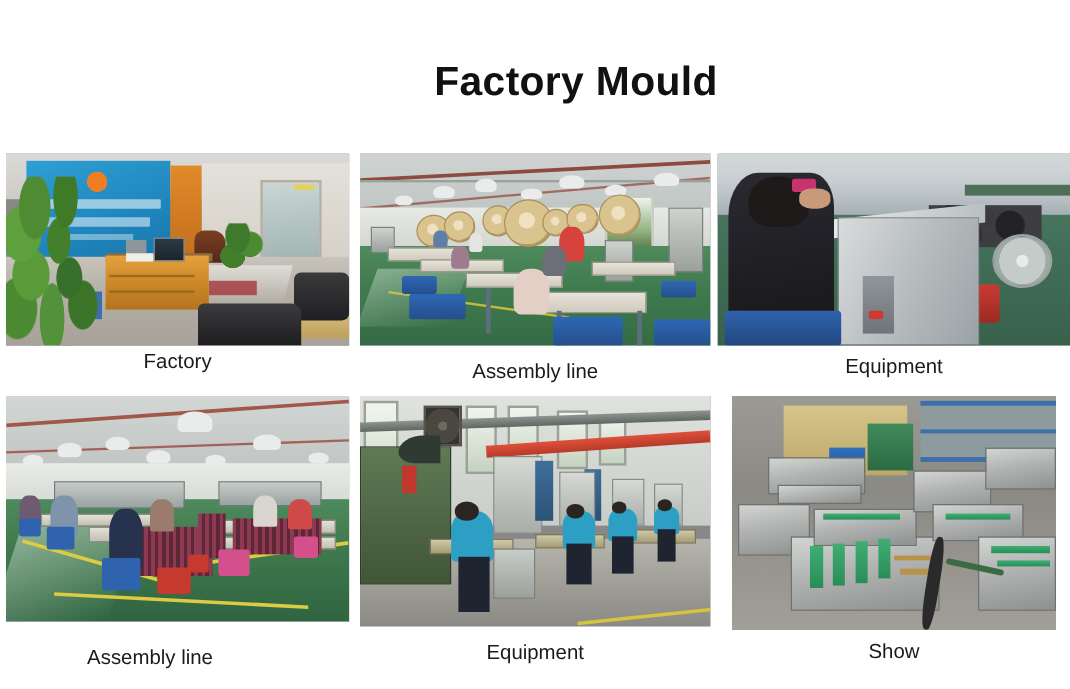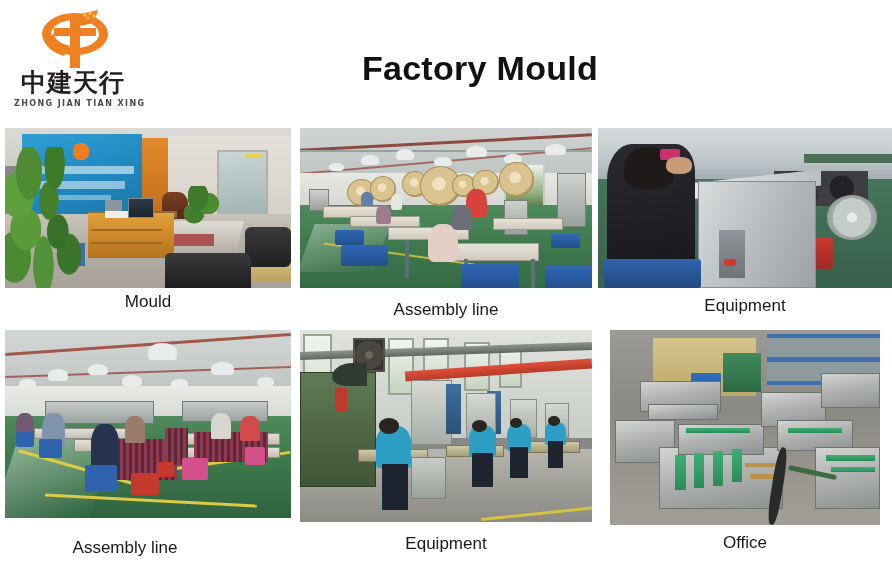--- a/index.html
+++ b/index.html
@@ -280,36 +280,20 @@
   .p6-hose { left:60%; top:60%; width:4%; height:40%;
     background:#2a2a2a; border-radius:40%; transform: rotate(9deg); }
   .p6-hose2 { left:66%; top:72%; width:18%; height:2.4%;
     background:#3c6b43; transform: rotate(12deg); border-radius:3px; }
 </style>
 </head>
 <body>
 
 <div id="header">
 
-  <div id="logo-block">
-    <svg id="logo-mark" viewBox="0 0 78 64">
-      <path d="M6,26 a33,21 0 0 0 66,0 a33,21 0 0 0 -66,0 z" fill="#ef8021"></path>
-      <path d="M15,26 a24,14 0 0 1 48,0 a24,14 0 0 1 -48,0 z" fill="#ffffff"></path>
-      <rect x="18" y="20" width="42" height="8" fill="#ef8021"></rect>
-      <rect x="34" y="8" width="10" height="52" fill="#ef8021"></rect>
-      <path d="M44,6 L62,2 L58,15 L44,18 z" fill="#ef8021"></path>
-      <circle cx="49" cy="7" r="1.7" fill="#f6c35b"></circle>
-      <circle cx="54" cy="5" r="1.7" fill="#f6c35b"></circle>
-      <circle cx="58" cy="8" r="1.7" fill="#f6c35b"></circle>
-      <circle cx="52" cy="10" r="1.5" fill="#f6c35b"></circle>
-      <path d="M8,30 a33,21 0 0 0 20,18 l6,-10 a24,14 0 0 1 -16,-12 z" fill="#ef8021"></path>
-    </svg>
-    <div id="logo-cn">中建天行</div>
-    <div id="logo-py">ZHONG JIAN TIAN XING</div>
-  </div>
 
   <div id="page-title">Factory Mould</div>
 </div>
 
 <div class="photo" style="left:5px; top:128px; width:286px; height:160px;">
   <div class="ly p1-ceil"></div>
   <div class="ly p1-wallright"></div>
   <div class="ly p1-bluewall"></div>
   <div class="ly p1-bw-logo"></div>
   <div class="ly p1-bw-txt1"></div>
@@ -329,21 +313,21 @@
   <div class="ly p1-desk"></div>
   <div class="ly p1-desk-ln1"></div>
   <div class="ly p1-desk-ln2"></div>
   <div class="ly p1-papers"></div>
   <div class="ly p1-monitor"></div>
   <div class="ly p1-mat"></div>
   <div class="ly p1-sofaB"></div>
   <div class="ly p1-sofaA"></div>
   <div class="ly p1-plantL"></div>
 </div>
-<div class="caption" style="left:5px; top:292px; width:286px;">Mould</div>
+<div class="caption" style="left:5px; top:292px; width:286px;">Factory</div>
 
 <div class="photo" style="left:300px; top:128px; width:292px; height:160px;">
   <div class="ly p2-ceil"></div>
   <div class="ly p2-beam"></div>
   <div class="ly p2-beam2"></div>
   <div class="ly p2-rail"></div>
   <div class="ly p2-wall"></div>
   <div class="ly p2-window"></div>
   <div class="ly p2-floor"></div>
   <div class="ly p2-floorshine"></div>
@@ -534,13 +518,13 @@
   <div class="ly p6-green" style="left:28%;top:50%;width:24%;height:3%;"></div>
   <div class="ly p6-green" style="left:66%;top:50%;width:20%;height:3%;"></div>
   <div class="ly p6-green" style="left:80%;top:64%;width:18%;height:3%;"></div>
   <div class="ly p6-green" style="left:82%;top:70%;width:16%;height:3%;"></div>
 
   <div class="ly" style="left:50%;top:68%;width:12%;height:2.5%;background:#b8924a;"></div>
   <div class="ly" style="left:52%;top:74%;width:10%;height:2.5%;background:#b8924a;"></div>
   <div class="ly p6-hose"></div>
   <div class="ly p6-hose2"></div>
 </div>
-<div class="caption" style="left:610px; top:533px; width:270px;">Office</div>
+<div class="caption" style="left:610px; top:533px; width:270px;">Show</div>
 
 </body></html>

